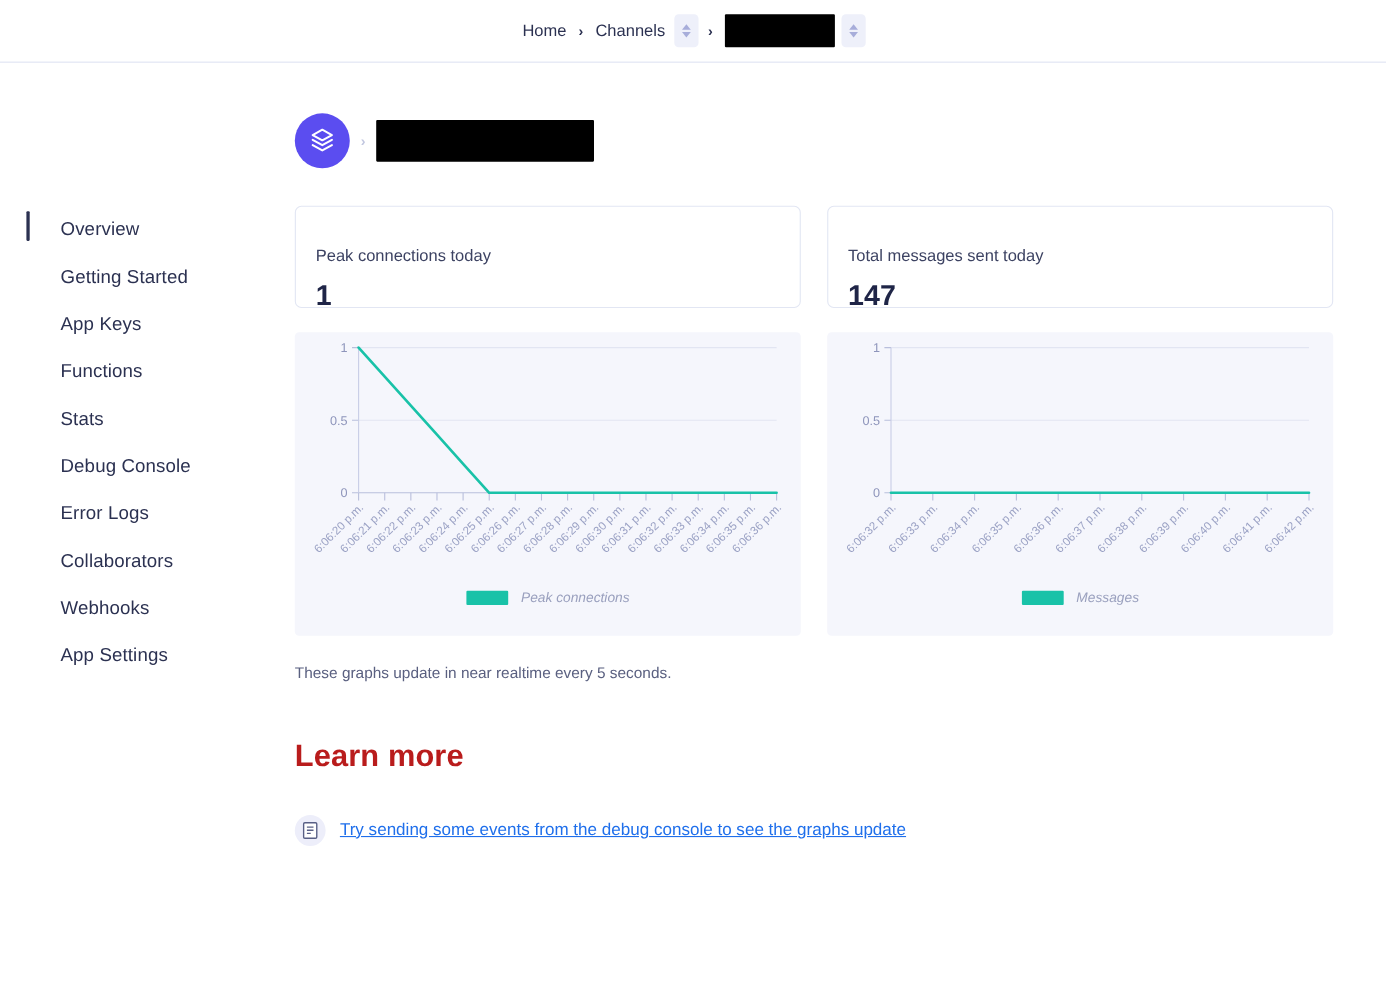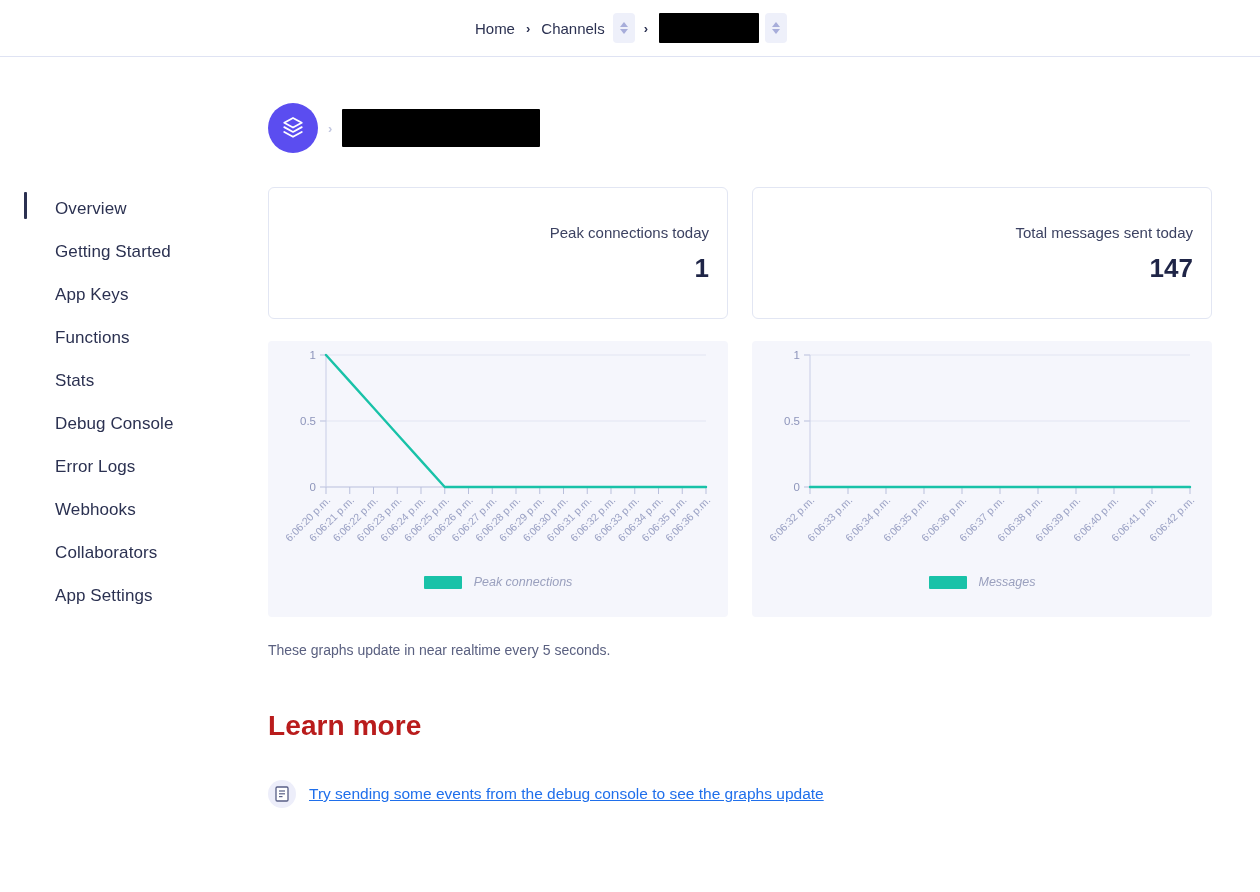--- a/index.html
+++ b/index.html
@@ -108,23 +108,22 @@
 
   .main { flex: 1; padding-right: 48px; }
 
   
   .cards { display: flex; gap: 24px; }
   .card {
     flex: 1;
     background: #fff;
     border: 1px solid #e2e6f3;
     border-radius: 6px;
-    height: 132px;
+    height: 93px;
     padding: 36px 18px 0 18px;
-    text-align: right;
   }
   .card-label { font-size: 15px; color: #3c4262; }
   .card-value { font-size: 26px; font-weight: 700; color: #1f2547; margin-top: 12px; }
 
   
   .charts { display: flex; gap: 24px; margin-top: 22px; }
   .chart-box {
     flex: 1;
     background: #f5f6fc;
     border-radius: 4px;
@@ -214,24 +213,24 @@
     <div class="nav-item">
       <span>Stats</span>
     </div>
     <div class="nav-item">
       <span>Debug Console</span>
     </div>
     <div class="nav-item">
       <span>Error Logs</span>
     </div>
     <div class="nav-item">
+      <span>Collaborators</span>
+    </div>
+    <div class="nav-item">
       <span>Webhooks</span>
-    </div>
-    <div class="nav-item">
-      <span>Collaborators</span>
     </div>
     <div class="nav-item">
       <span>App Settings</span>
     </div>
   </nav>
 
   <main class="main">
 
     <div class="cards">
       <section class="card">

